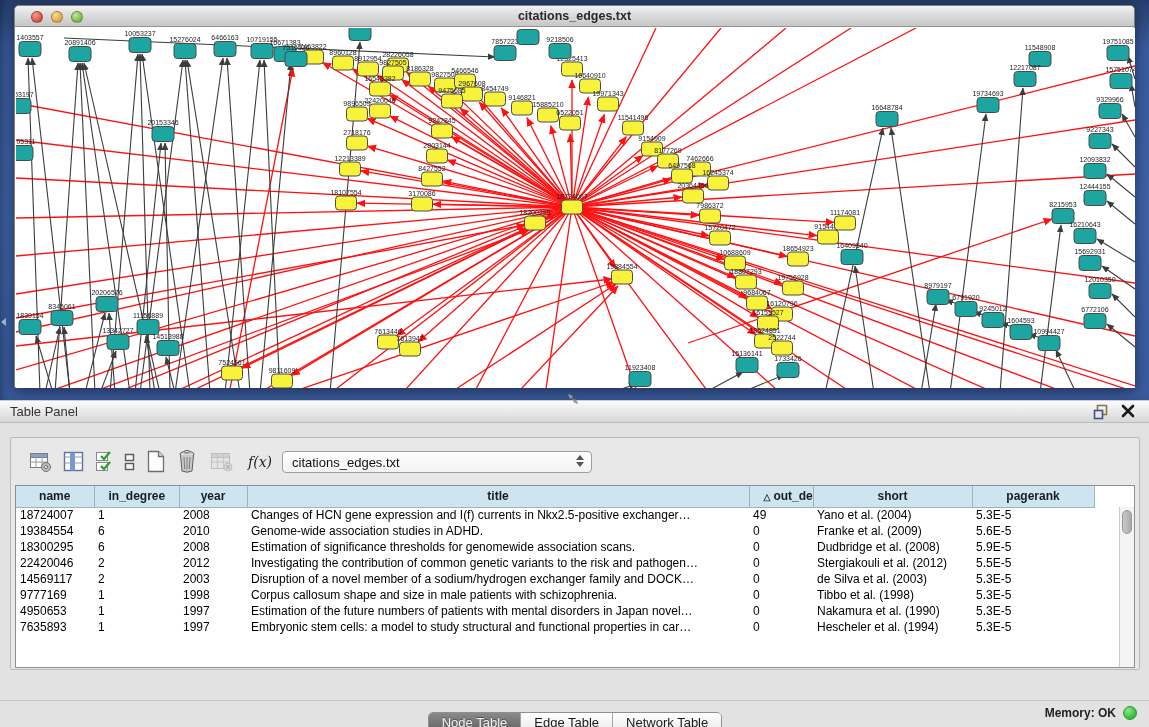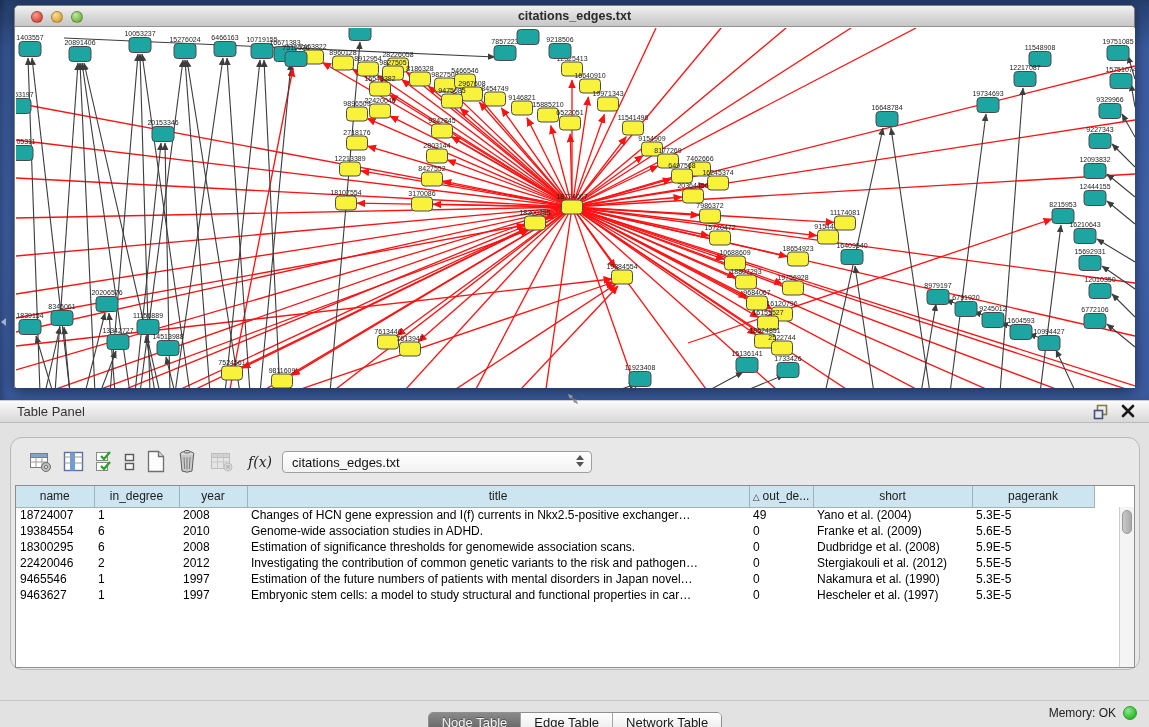--- a/index.html
+++ b/index.html
@@ -30,44 +30,44 @@
     background:#fff; overflow:hidden; }
   .graph-canvas svg { display:block; }
   
   .splitter-cursor { position:absolute; left:566px; top:392px; z-index:40; }
 
   
   .table-panel { position:absolute; left:0; top:400px; width:1149px; height:327px; background:#e2e2e2; }
   .panel-header { position:absolute; left:0; top:0; width:100%; height:23px;
     background:linear-gradient(#fbfbfb,#e2e2e2 70%,#d8d8d8);
     border-top:1px solid #cdcdcd; border-bottom:1px solid #bcbcbc; }
-  .panel-header .panel-title { position:absolute; left:10px; top:0; font-size:13px; color:#333; line-height:22px;margin-left:7px; }
+  .panel-header .panel-title { position:absolute; left:10px; top:0; font-size:13px; color:#333; line-height:22px; }
   .panel-header .hdr-btns { position:absolute; right:12px; top:3px; display:flex; gap:12px; align-items:center; }
   .hdr-btn { width:16px; height:16px; cursor:default; }
 
   .panel-box { position:absolute; left:10px; top:37px; width:1130px; height:233px;
-    border:1px solid #b9b9b9; border-radius:12px; background:#e8e8e8; }
+    border:1px solid #b9b9b9; border-radius:2px; background:#e8e8e8; }
 
   
   .toolbar { position:absolute; left:18px; top:9px; height:30px; display:flex; align-items:center; }
   .tb-icon { margin-right:9px; display:flex; align-items:center; justify-content:center; }
   .fx { font-family:"DejaVu Serif", serif; font-style:italic; font-size:14px; color:#222; margin:0 10px 0 4px; }
   .combo { width:310px; height:22px; border:1px solid #9f9f9f; border-radius:4px;
     background:linear-gradient(#ffffff,#f2f2f2); position:relative; display:flex; align-items:center; }
   .combo .combo-text { font-size:13px; color:#111; padding-left:9px; }
   .combo .combo-arrows { position:absolute; right:7px; top:3px; display:flex; flex-direction:column; gap:2px; }
   .combo .tri-up { width:0;height:0;border-left:4px solid transparent;border-right:4px solid transparent;border-bottom:5px solid #555; }
   .combo .tri-dn { width:0;height:0;border-left:4px solid transparent;border-right:4px solid transparent;border-top:5px solid #555; }
 
   
   .tbl-wrap { position:absolute; left:4px; top:47px; width:1120px; height:183px;
     background:#fff; border:1px solid #8e8e8e; overflow:hidden; }
   table.attr { border-collapse:collapse; table-layout:fixed; width:1104px; }
   table.attr th { height:21px; background:#cde5f1; border:1px solid #9fb3bd; border-top:none;
-    font-size:12px; font-weight:normal; color:#1c1c1c; text-align:center; padding:0 3px;
+    font-size:12px; font-weight:bold; color:#1c1c1c; text-align:center; padding:0 14px;
     overflow:hidden; white-space:nowrap; }
   table.attr th:first-child { border-left:none; }
   table.attr th .sort-tri { font-size:9px; margin-right:3px; color:#333; }
   table.attr td { height:16px; font-size:12px; color:#000; padding:0 4px;
     overflow:hidden; white-space:nowrap; text-overflow:ellipsis; border:none; }
   .vscroll { position:absolute; right:0; top:21px; width:15px; height:162px;
     background:#f4f4f4; border-left:1px solid #cccccc; }
   .vscroll .thumb { position:absolute; left:2px; top:3px; width:10px; height:24px;
     background:linear-gradient(90deg,#c9c9c9,#ababab); border:1px solid #979797; border-radius:5px; }
 
@@ -77,21 +77,21 @@
     box-shadow:0 1px 1px rgba(255,255,255,.7), inset 0 1px 0 rgba(255,255,255,.4); }
   .seg .seg-btn { padding:2px 13px 3px; font-size:13px; color:#1a1a1a;
     background:linear-gradient(#ffffff,#e9e9e9); border-left:1px solid #a5a5a5; cursor:default; }
   .seg .seg-btn:first-child { border-left:none; }
   .seg .seg-btn.sel { background:linear-gradient(#8a8a8a,#5e5e5e); color:#f2f2f2;
     text-shadow:0 -1px 0 rgba(0,0,0,.35); }
 
   
   .status-bar { position:absolute; left:0; bottom:0; width:100%; height:27px;
     border-top:1px solid #c6c6c6; }
-  .memory { position:absolute; right:12px; top:5px; display:flex; align-items:center; gap:7px; }
+  .memory { position:absolute; right:12px; top:5px; display:flex; align-items:center; gap:7px;font-weight:bold; }
   .memory .mem-label { font-size:12px; color:#222; }
   .memory .dot { width:14px; height:14px; border-radius:50%; border:1px solid #2a9a2a;
     background:radial-gradient(circle at 35% 30%, #8ee88e, #2fbb2f 70%); }
 </style>
 </head>
 <body>
 
 <div class="network-bg">
   <div class="collapse-arrow"></div>
 
@@ -603,36 +603,56 @@
               <td>22420046</td>
               <td>2</td>
               <td>2012</td>
               <td>Investigating the contribution of common genetic variants to the risk and pathogen…</td>
               <td>0</td>
               <td>Stergiakouli et al. (2012)</td>
               <td>5.5E-5</td>
               <td></td>
             </tr>
             <tr>
-              <td>9465546</td>
+              <td>14569117</td>
+              <td>2</td>
+              <td>2003</td>
+              <td>Disruption of a novel member of a sodium/hydrogen exchanger family and DOCK…</td>
+              <td>0</td>
+              <td>de Silva et al. (2003)</td>
+              <td>5.3E-5</td>
+              <td></td>
+            </tr>
+            <tr>
+              <td>9777169</td>
+              <td>1</td>
+              <td>1998</td>
+              <td>Corpus callosum shape and size in male patients with schizophrenia.</td>
+              <td>0</td>
+              <td>Tibbo et al. (1998)</td>
+              <td>5.3E-5</td>
+              <td></td>
+            </tr>
+            <tr>
+              <td>4950653</td>
               <td>1</td>
               <td>1997</td>
               <td>Estimation of the future numbers of patients with mental disorders in Japan novel…</td>
               <td>0</td>
               <td>Nakamura et al. (1990)</td>
               <td>5.3E-5</td>
               <td></td>
             </tr>
             <tr>
-              <td>9463627</td>
+              <td>7635893</td>
               <td>1</td>
               <td>1997</td>
               <td>Embryonic stem cells: a model to study structural and functional properties in car…</td>
               <td>0</td>
-              <td>Hescheler et al. (1997)</td>
+              <td>Hescheler et al. (1994)</td>
               <td>5.3E-5</td>
               <td></td>
             </tr>
           </tbody>
       </table>
       <div class="vscroll">
         <div class="thumb"></div>
       </div>
     </div>
 

